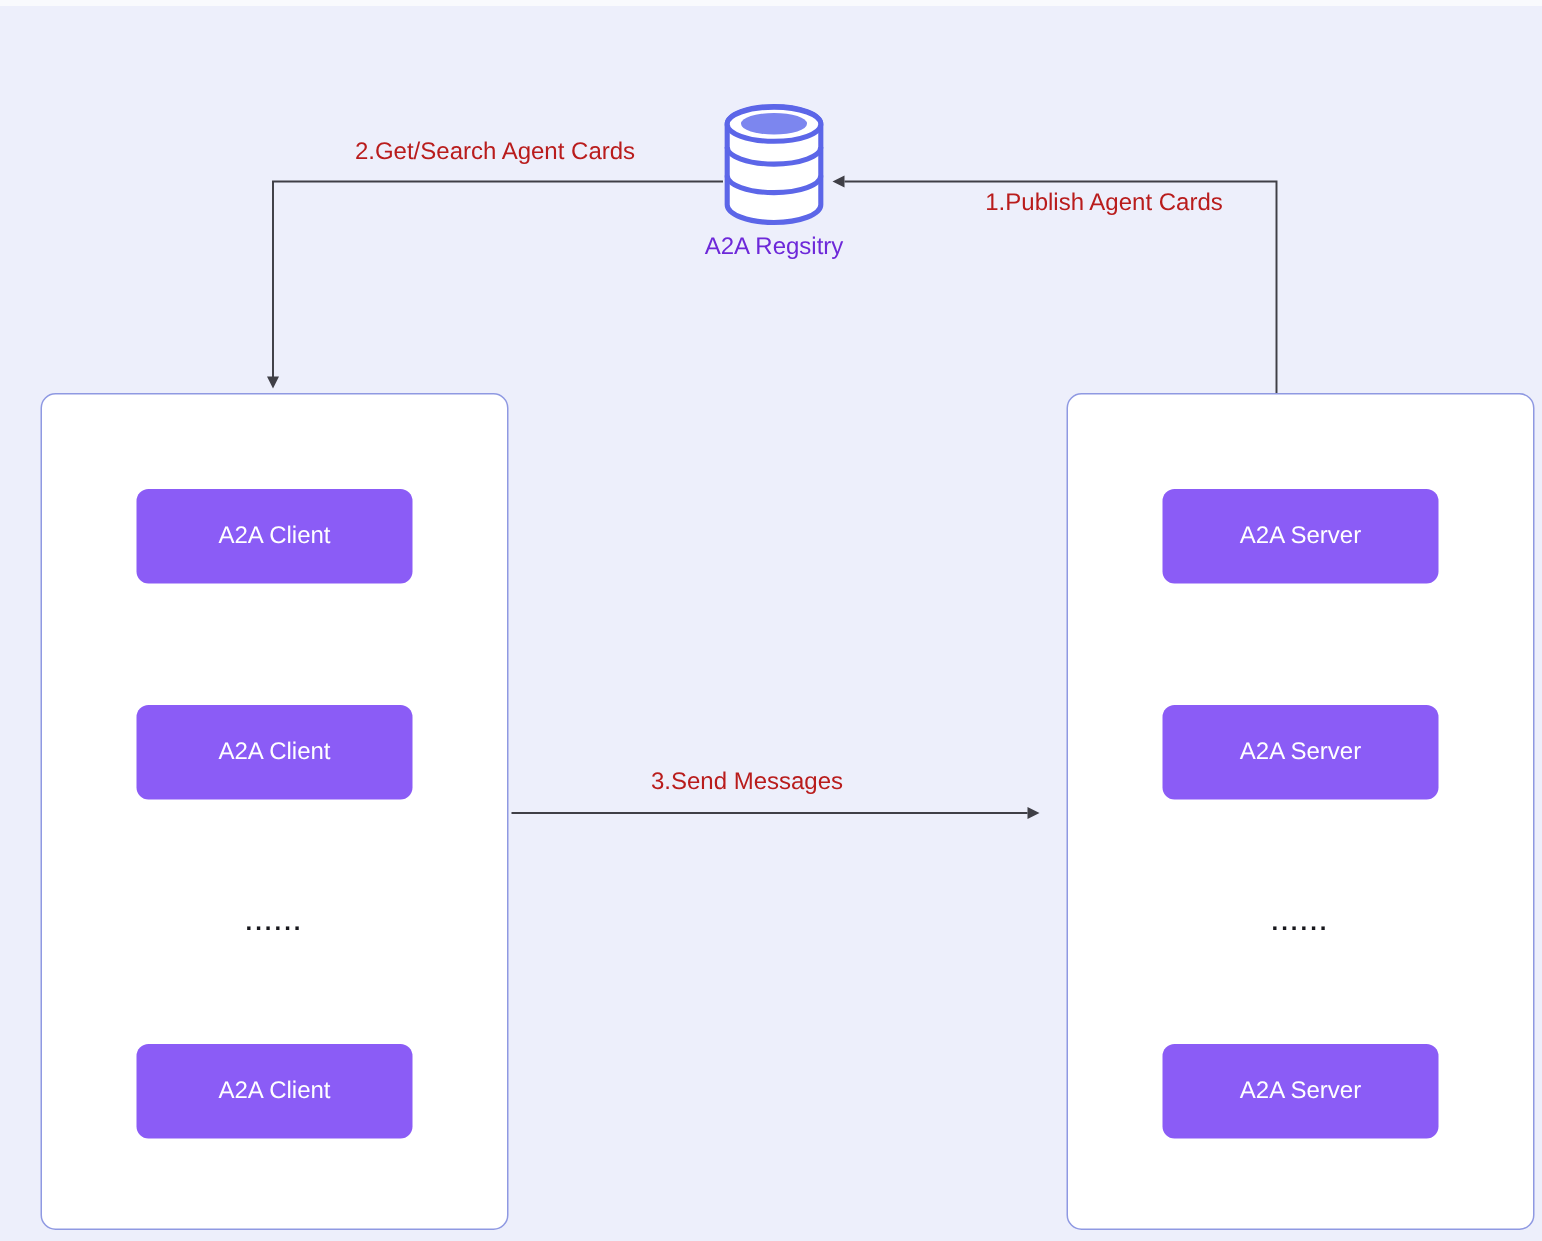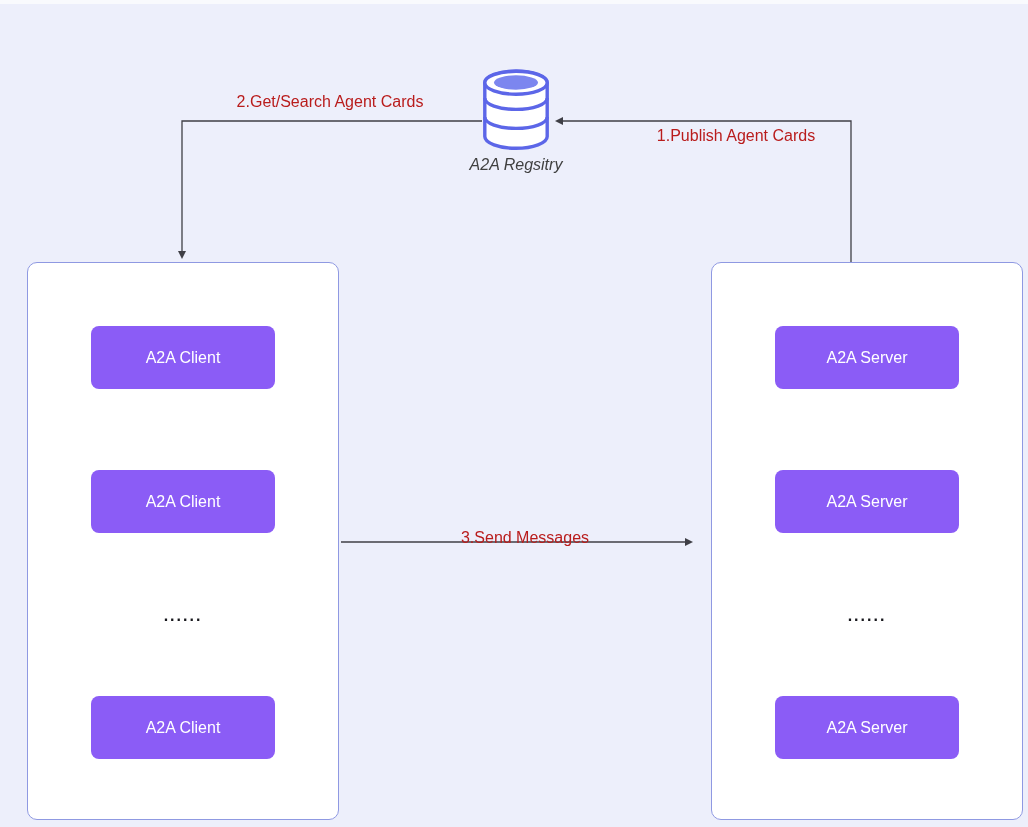--- a/index.html
+++ b/index.html
@@ -28,34 +28,33 @@
   }
   .flow-label {
     position: absolute;
     transform: translateX(-50%);
     font-size: 16px;
     color: #b91c1c;
     white-space: nowrap;
   }
   .label-get-search { left: 330px; top: 93px; }
   .label-publish    { left: 736px; top: 93px; margin-top: 34px; }
-  .label-send       { left: 525px; top: 513px; margin-top: 16px; }
+  .label-send       { left: 498px; top: 513px; }
   .registry-icon {
     position: absolute;
     left: 478px; top: 67px;
     width: 76px; height: 86px;
   }
   .registry-label {
     position: absolute;
     left: 516px; top: 156px;
     transform: translateX(-50%);
     font-size: 16px;
-    color: #404040;
+    color: #6d28d9;
     white-space: nowrap;
-    font-style: italic;
   }
   .group-container {
     position: absolute;
     top: 262px;
     width: 312px;
     height: 558px;
     background: #ffffff;
     border: 1px solid #8f99e2;
     border-radius: 10px;
     box-sizing: border-box;

